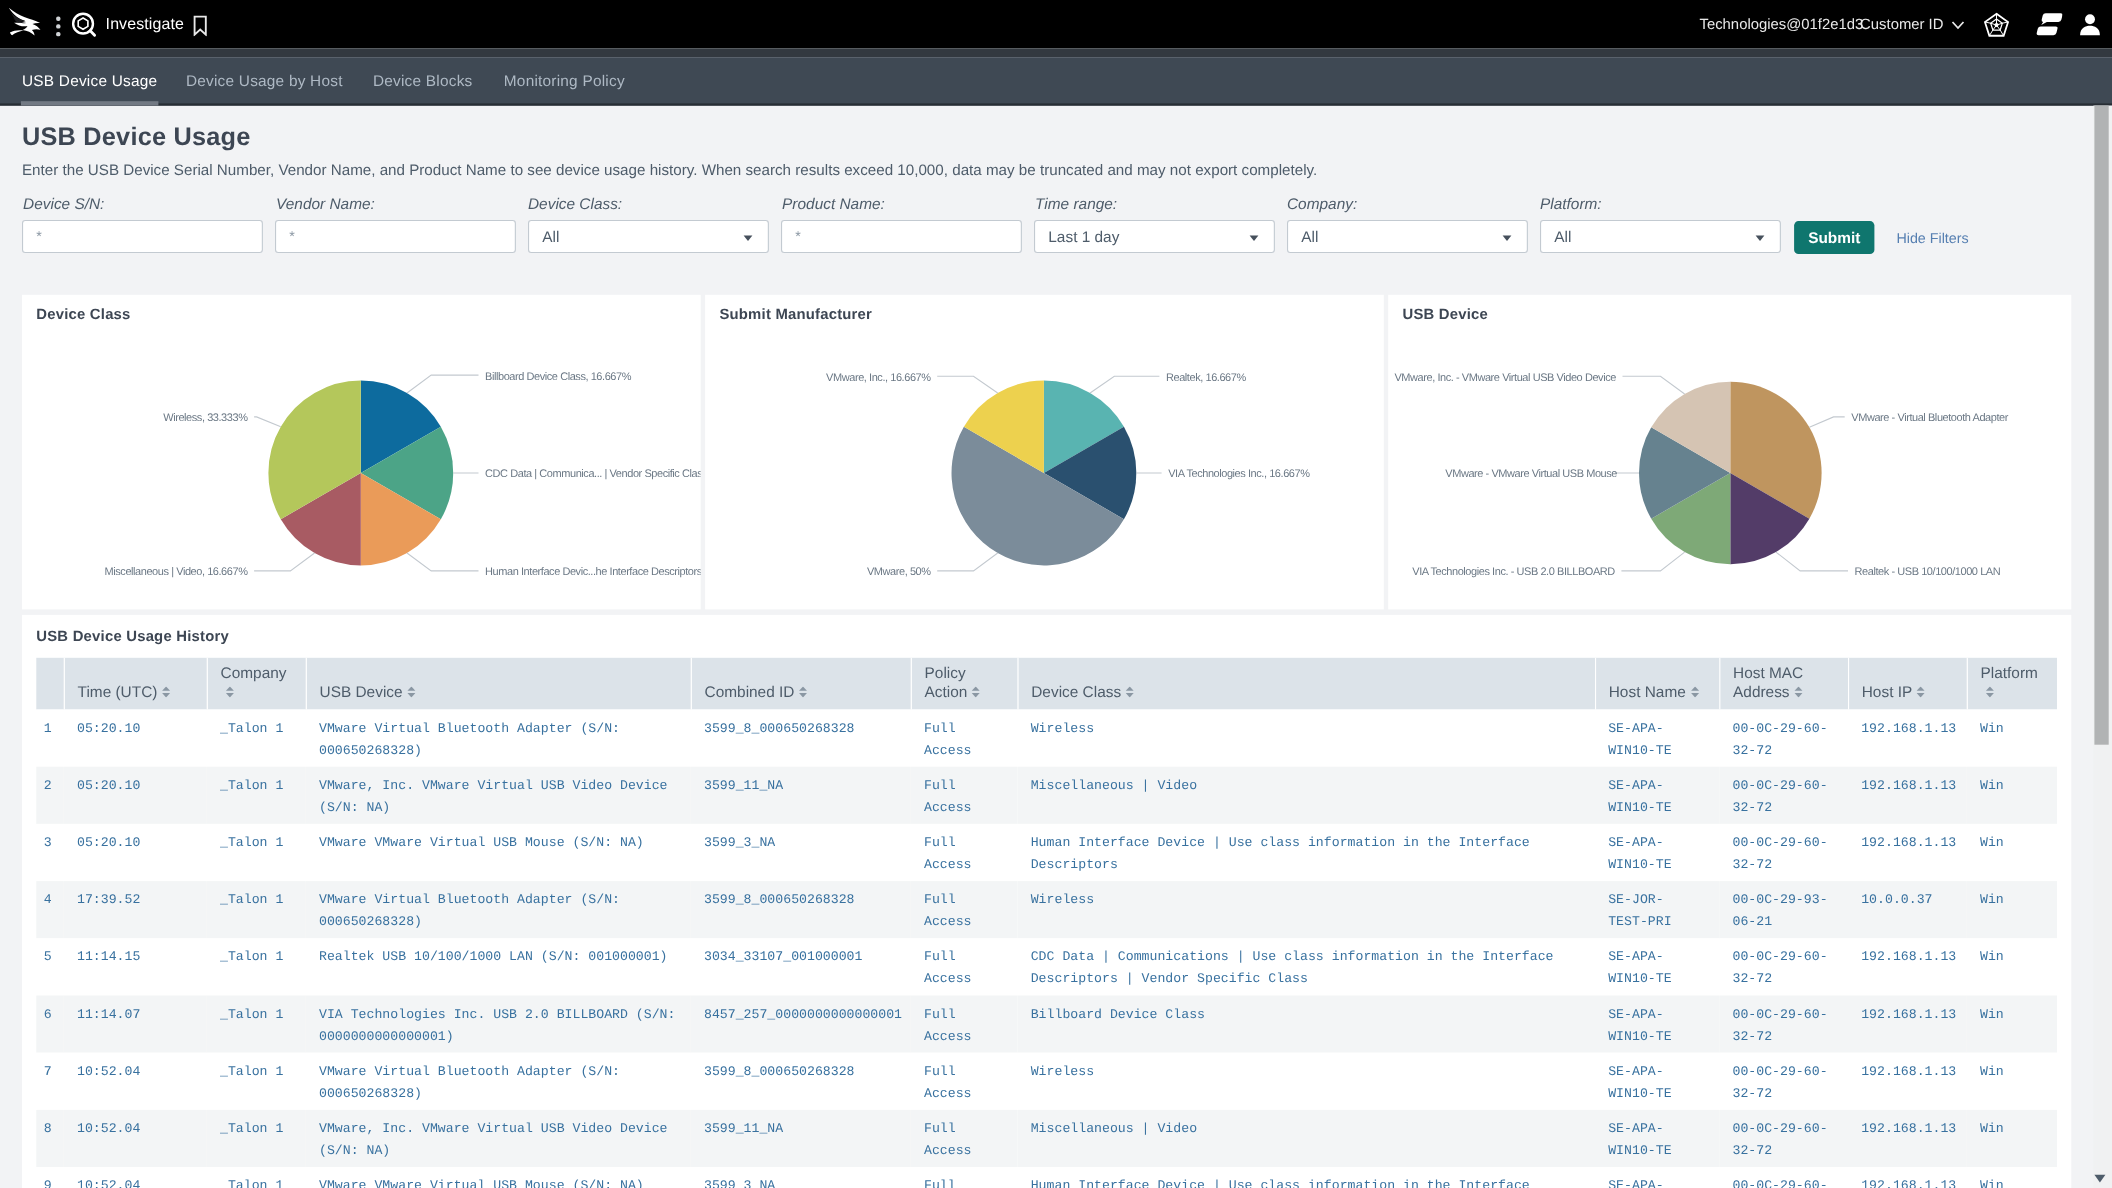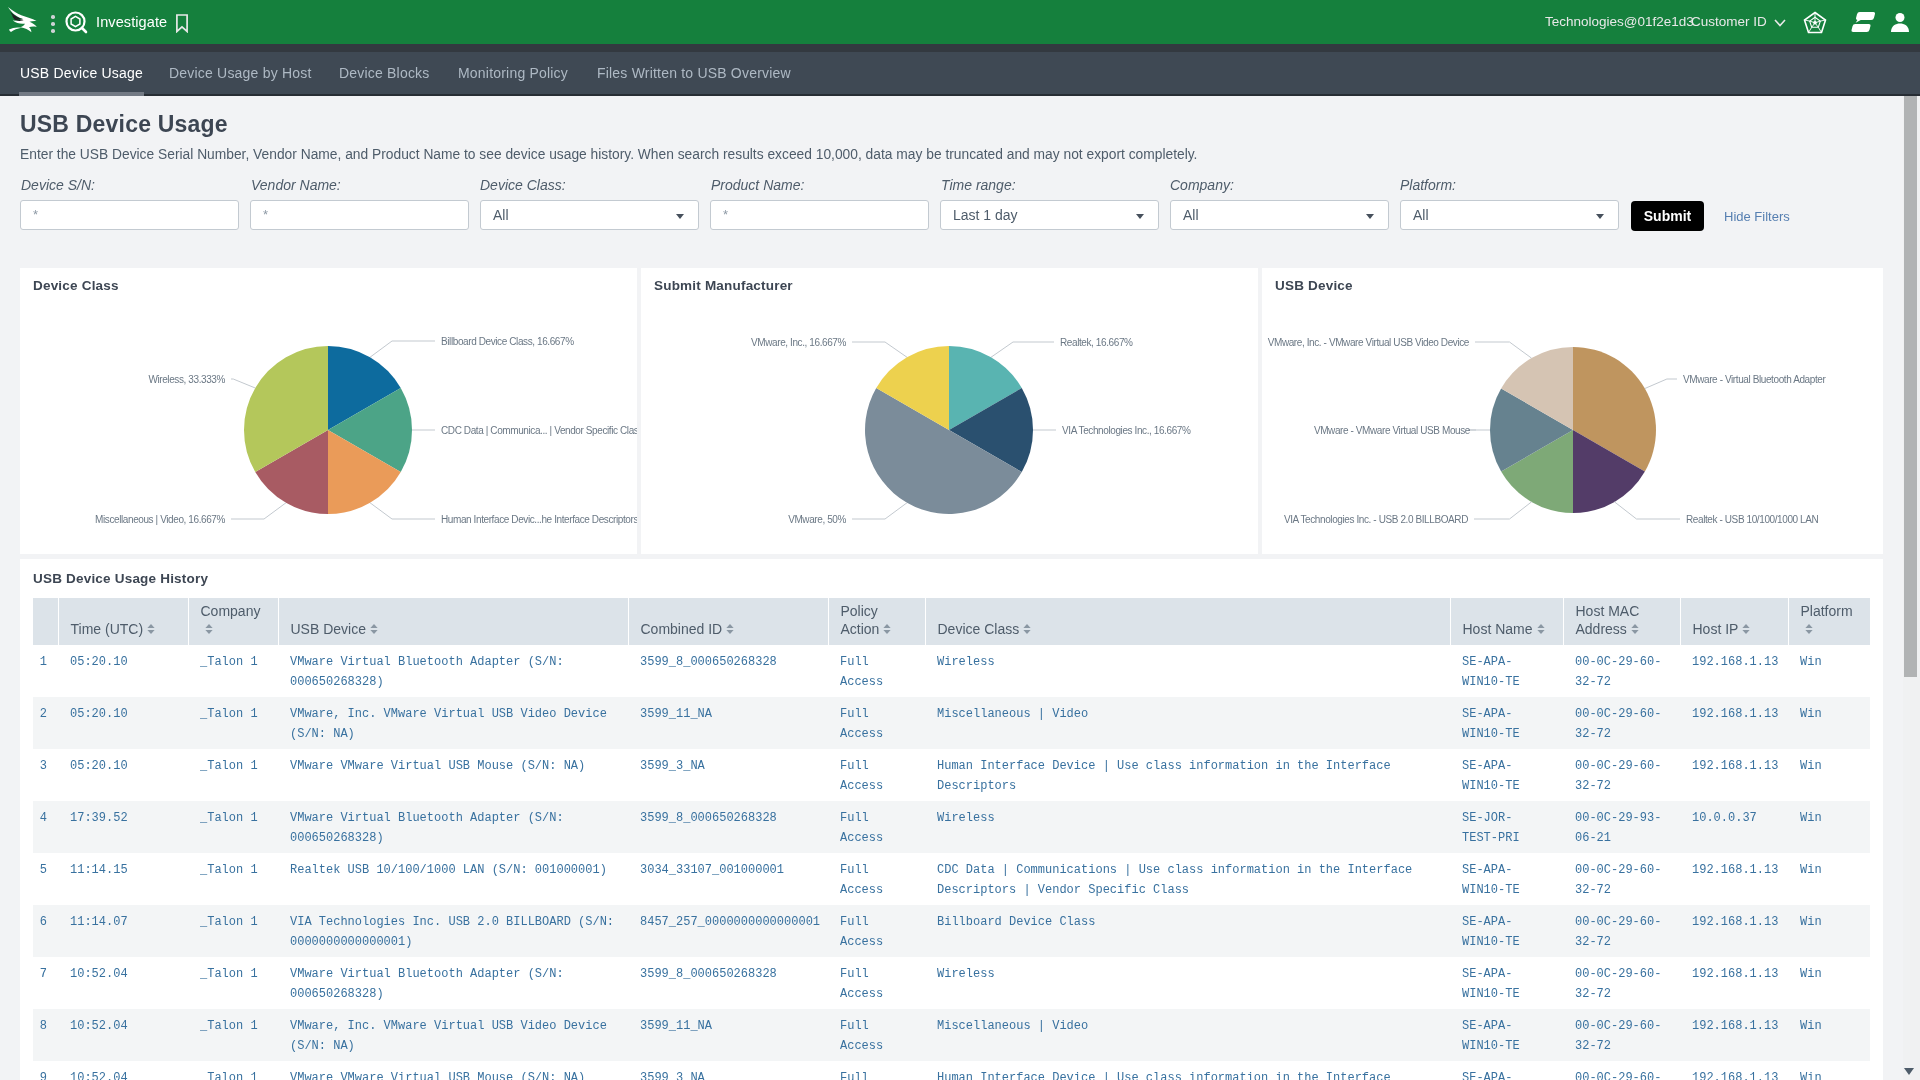--- a/index.html
+++ b/index.html
@@ -1,29 +1,29 @@
 <!DOCTYPE html>
 <html><head>
 <meta charset="utf-8">
 <style>
 * { margin:0; padding:0; box-sizing:border-box; }
 html,body { width:1920px; height:1080px; overflow:hidden; background:#f2f3f5; font-family:"Liberation Sans", sans-serif; }
-#topbar { position:absolute; left:0; top:0; width:1920px; height:44px; background:#15803d; }
+#topbar { position:absolute; left:0; top:0; width:1920px; height:44px; background:#000000; }
 #substrip { position:absolute; left:0; top:44px; width:1920px; height:8px; background:#333940; }
 #tabbar { position:absolute; left:0; top:52px; width:1920px; height:44px; background:#3f4954; border-bottom:2px solid #272d34; }
 .tab { position:absolute; top:0; height:44px; line-height:42px; font-size:14px; color:#aeb9c4; letter-spacing:0.2px; }
 .tab.active { color:#ffffff; }
 .tab.active::after { content:""; position:absolute; left:-1px; right:-1px; bottom:0px; height:4px; background:#737a84; }
 .h1 { position:absolute; left:20px; top:111px; font-size:23px; font-weight:bold; color:#3d4653; letter-spacing:0.2px; }
 .desc { position:absolute; left:20px; top:147px; font-size:13.8px; color:#4e5c6a; }
 .flabel { position:absolute; top:177px; font-size:14px; color:#4e5c6a;font-style:italic; }
 .finput { position:absolute; top:200px; width:219px; height:30px; background:#fff; border:1px solid #c3cad1; border-radius:3px; font-size:13px; color:#8d99a5; line-height:28px; padding-left:12px; }
 .fselect { position:absolute; top:200px; width:219px; height:30px; background:#fff; border:1px solid #c3cad1; border-radius:3px; font-size:14px; color:#4e5c6a; line-height:28px; padding-left:12px; }
 .fselect .caret { position:absolute; right:14px; top:13px; width:0; height:0; border-left:4.5px solid transparent; border-right:4.5px solid transparent; border-top:5.5px solid #46505c; }
-#submit { position:absolute; left:1631px; top:201px; width:73px; height:30px; background:#000000; border-radius:4px; color:#fff; font-size:14px; font-weight:bold; text-align:center; line-height:30px; }
+#submit { position:absolute; left:1631px; top:201px; width:73px; height:30px; background:#0f766e; border-radius:4px; color:#fff; font-size:14px; font-weight:bold; text-align:center; line-height:30px; }
 #hidefilters { position:absolute; left:1724px; top:209px; font-size:13px; color:#567fb1; }
 .card { position:absolute; top:268px; height:286px; background:#ffffff; }
 .card .ctitle { position:absolute; left:13px; top:10px; font-size:13.5px; font-weight:bold; color:#3d4653; letter-spacing:0.2px; }
 #histcard { position:absolute; left:20px; top:559px; width:1863px; height:521px; background:#ffffff; }
 #histcard .htitle { position:absolute; left:13px; top:12px; font-size:13.5px; font-weight:bold; color:#3d4653; letter-spacing:0.2px; }
 #htable { position:absolute; left:13px; top:39px; width:1837px; border-collapse:collapse; table-layout:fixed; }
 #htable th { background:#dce3e9; color:#4e5c6a; font-size:14px; font-weight:normal; text-align:left; vertical-align:bottom; padding:4px 6px 7px 12px; border-left:1px solid #fff; line-height:18px; }
 #htable th:first-child { border-left:none; }
 #htable td { font-family:"Liberation Mono", monospace; font-size:12px; color:#38719f; vertical-align:top; padding:7px 6px 5px 12px; line-height:20px; word-wrap:break-word; }
 #htable tr.odd td { background:#ffffff; }
@@ -86,21 +86,20 @@
     <circle cx="11" cy="6.5" r="4.5" fill="#ffffff"></circle>
     <path d="M2,21 C2,14.5 7,12.5 11,12.5 C15,12.5 20,14.5 20,21 Z" fill="#ffffff"></path>
   </svg>
 </div>
 <div id="substrip"></div>
 <div id="tabbar">
   <div class="tab active" style="left:20px;">USB Device Usage</div>
   <div class="tab" style="left:169px;">Device Usage by Host</div>
   <div class="tab" style="left:339px;">Device Blocks</div>
   <div class="tab" style="left:458px;">Monitoring Policy</div>
-  <div class="tab" style="left:597px;">Files Written to USB Overview</div>
 </div>
 
 <div class="h1">USB Device Usage</div>
 <div class="desc">Enter the USB Device Serial Number, Vendor Name, and Product Name to see device usage history. When search results exceed 10,000, data may be truncated and may not export completely.</div>
 
 <div class="flabel" style="left:21px;">Device S/N:</div>
 <div class="flabel" style="left:251px;">Vendor Name:</div>
 <div class="flabel" style="left:480px;">Device Class:</div>
 <div class="flabel" style="left:711px;">Product Name:</div>
 <div class="flabel" style="left:941px;">Time range:</div>

